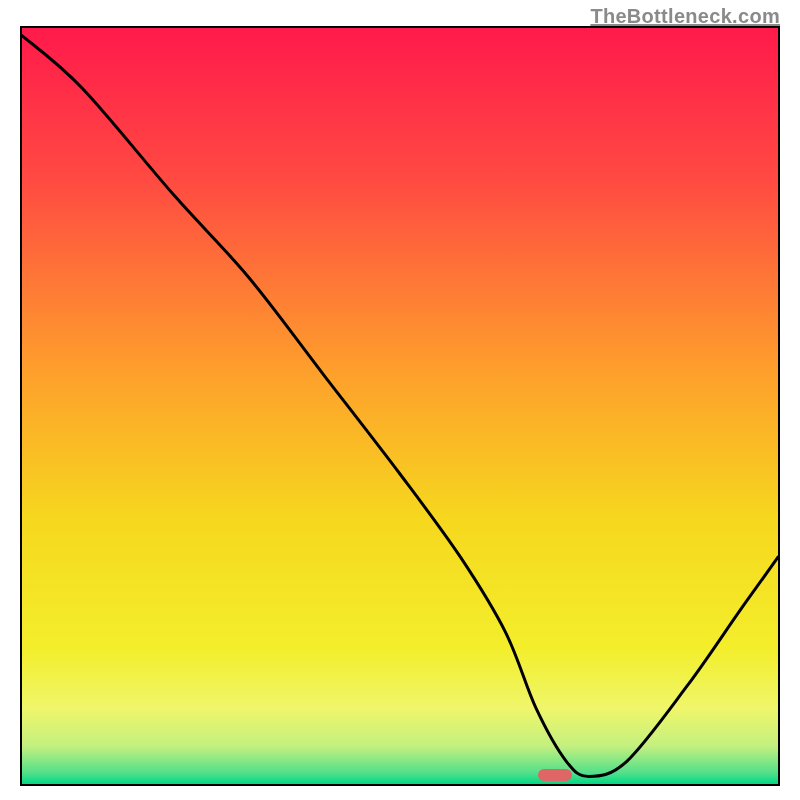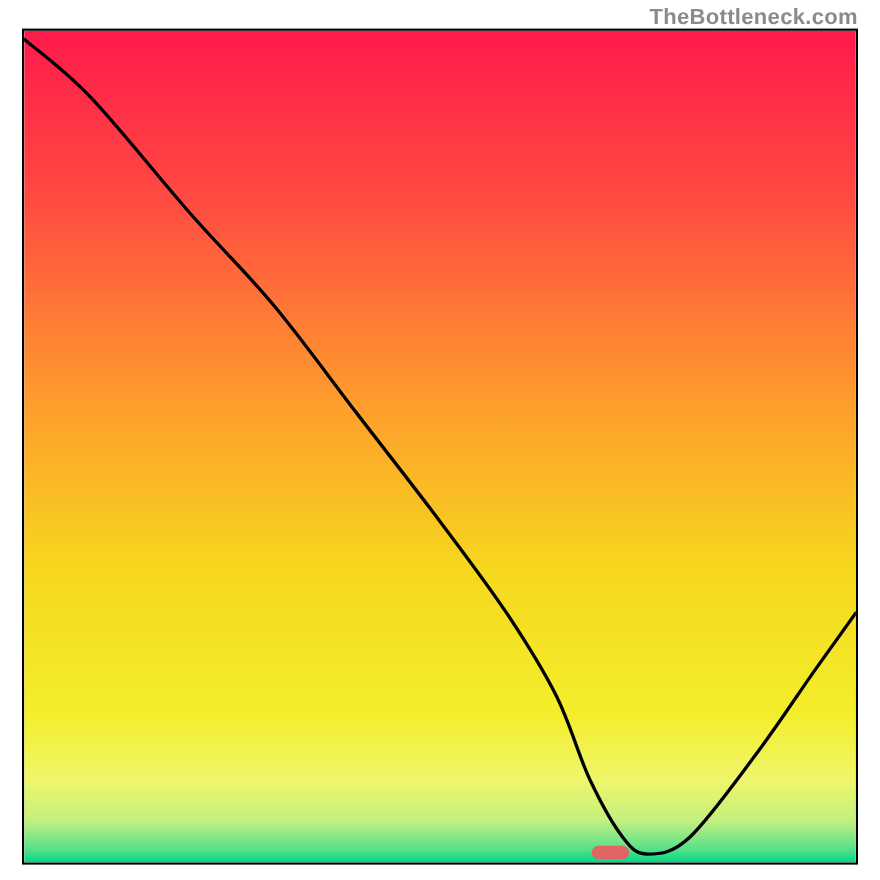--- a/index.html
+++ b/index.html
@@ -21,20 +21,21 @@
     box-sizing: border-box;
   }
   .watermark {
     position: absolute;
     top: 5px;
     right: 20px;
     font-size: 20px;
     color: #8a8a8a;
     font-weight: 600;
     letter-spacing: 0.3px;
+    text-decoration: underline;
   }
   svg {
     display: block;
   }
 </style>
 </head>
 <body>
 
 <div class="watermark">TheBottleneck.com</div>
 

